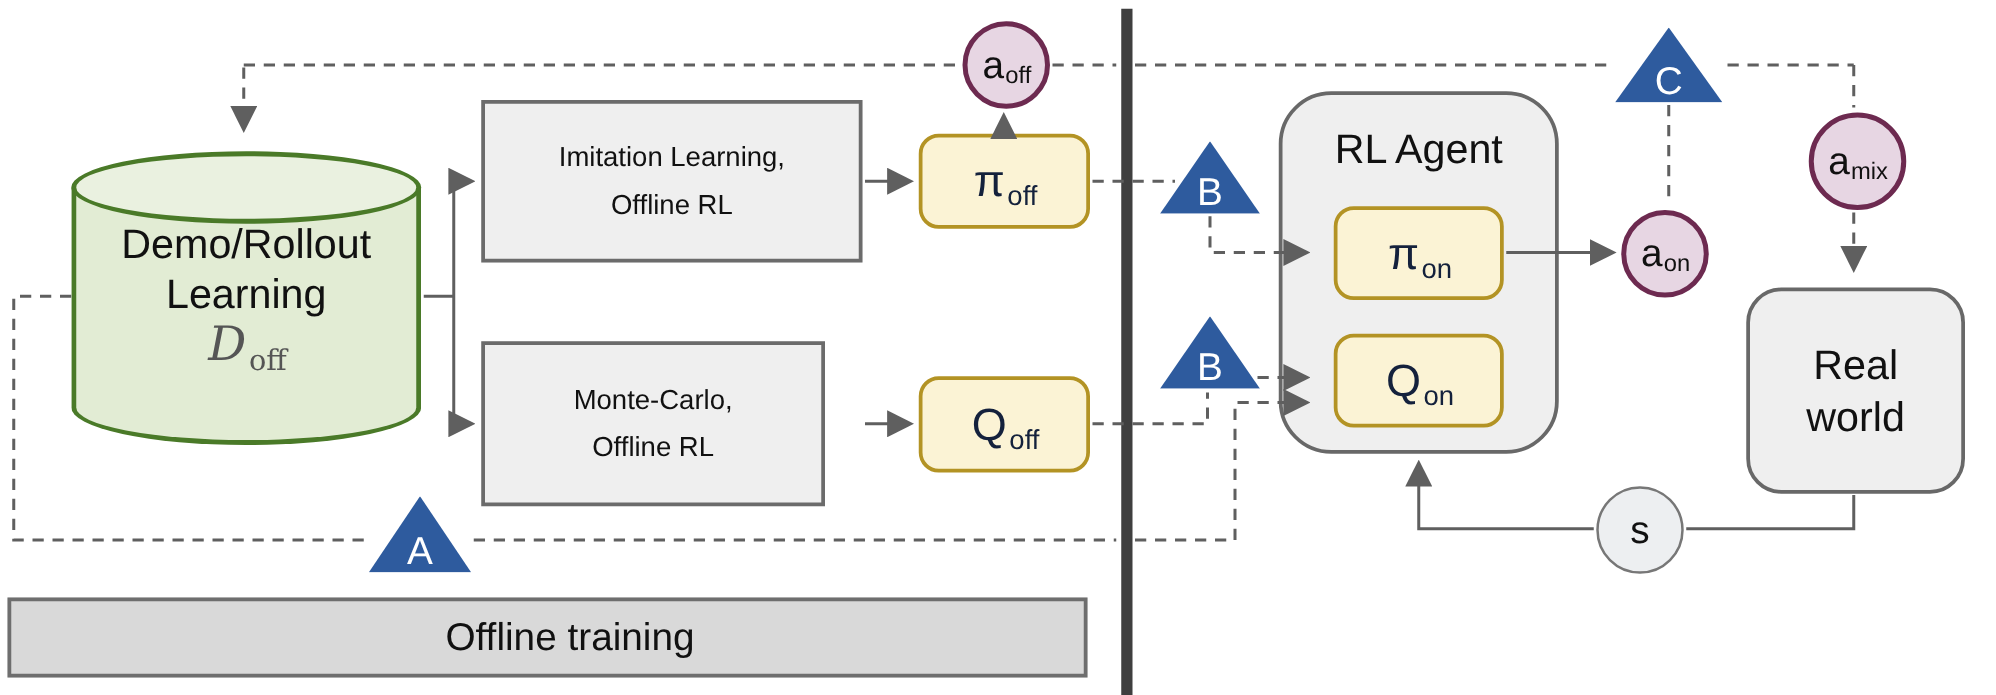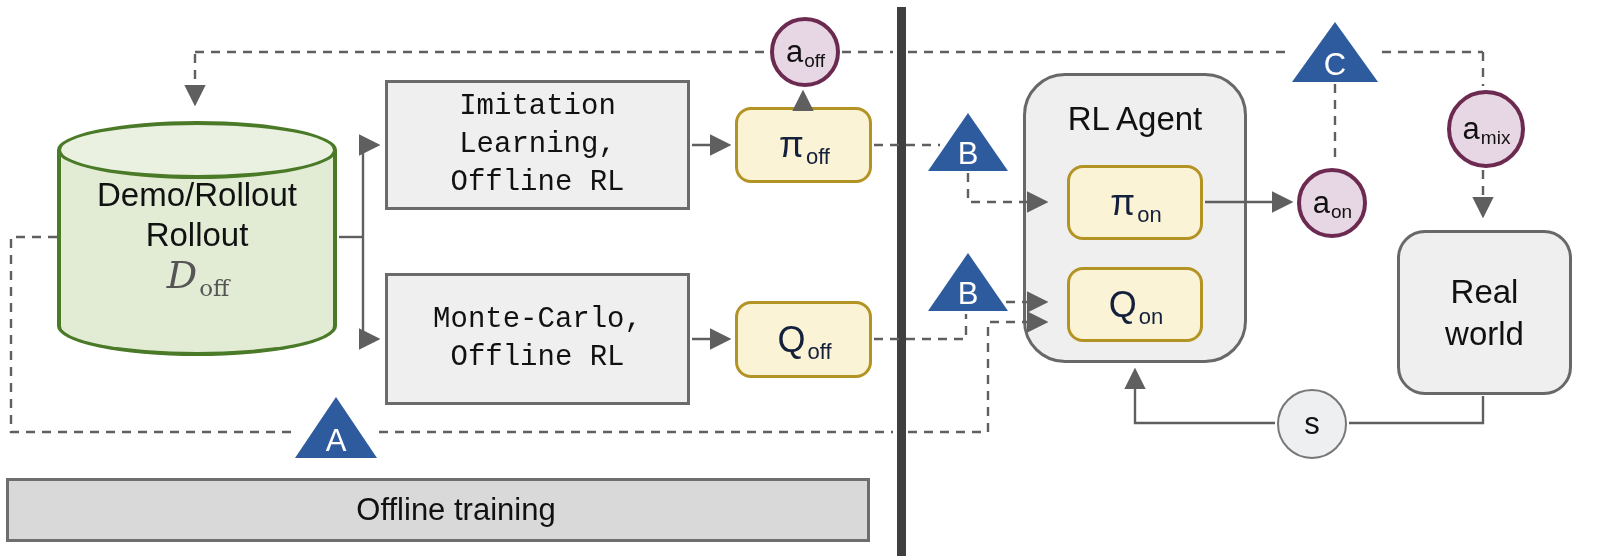--- a/index.html
+++ b/index.html
@@ -25,24 +25,24 @@
   }
   .cyl-text{left:57px;top:175px;width:280px;text-align:center;font-size:33px;line-height:40px;}
   .dsym{font-family:"DejaVu Serif","Liberation Serif",serif;color:#555;font-size:38px;font-style:italic;}
   .dsym-sub{font-family:"DejaVu Serif","Liberation Serif",serif;color:#555;font-size:23px;position:relative;top:8px;left:2px;font-style:normal;}
 
   
   .proc{
     background:var(--process-fill,#efefef);
     border:3px solid var(--process-border,#6b6b6b);
     display:flex;flex-direction:column;align-items:center;justify-content:center;
-    font-size:29px;line-height:38px;text-align:center;font-family:Liberation Mono, monospace;
+    font-size:22px;line-height:38px;text-align:center;
   }
   .box-imitation{left:385px;top:80px;width:305px;height:130px;}
-  .box-mc{left:385px;top:273px;width:305px;height:132px;}
+  .box-mc{left:385px;top:273px;width:275px;height:132px;}
 
   
   .policy{
     background:var(--policy-fill,#fbf3d5);
     border:3px solid var(--policy-border,#b39324);
     border-radius:16px;
     display:flex;align-items:center;justify-content:center;
   }
   .p-off{left:735px;top:107px;width:137px;height:76px;}
   .q-off{left:735px;top:301px;width:137px;height:77px;}
@@ -112,21 +112,21 @@
 </style>
 </head>
 <body>
 
 <div class="stage">
 
   <div class="abs cyl-body"></div>
   <div class="abs cyl-top"></div>
   <div class="abs cyl-text">
     <div>Demo/Rollout</div>
-    <div>Rollout</div>
+    <div>Learning</div>
     <div><span class="dsym">D</span><span class="dsym-sub">off</span></div>
   </div>
 
   <div class="abs proc box-imitation">
     <div>Imitation Learning,</div>
     <div>Offline RL</div>
   </div>
   <div class="abs proc box-mc">
     <div>Monte-Carlo,</div>
     <div>Offline RL</div>

